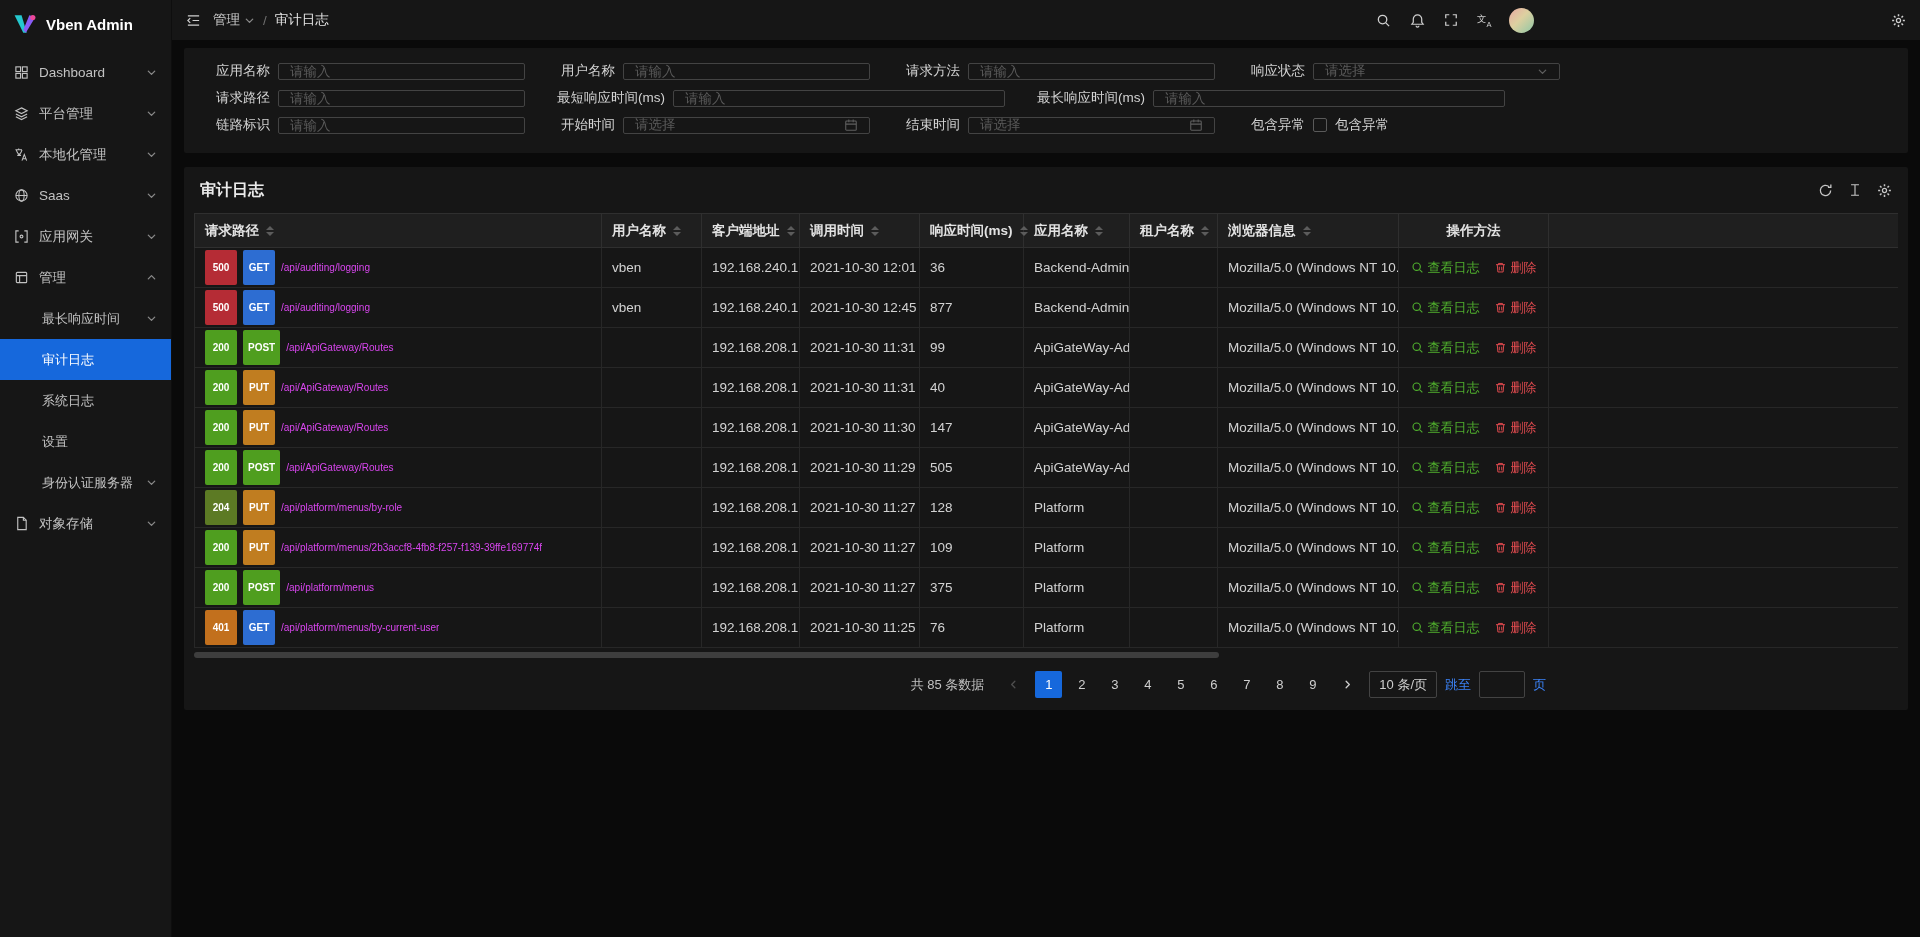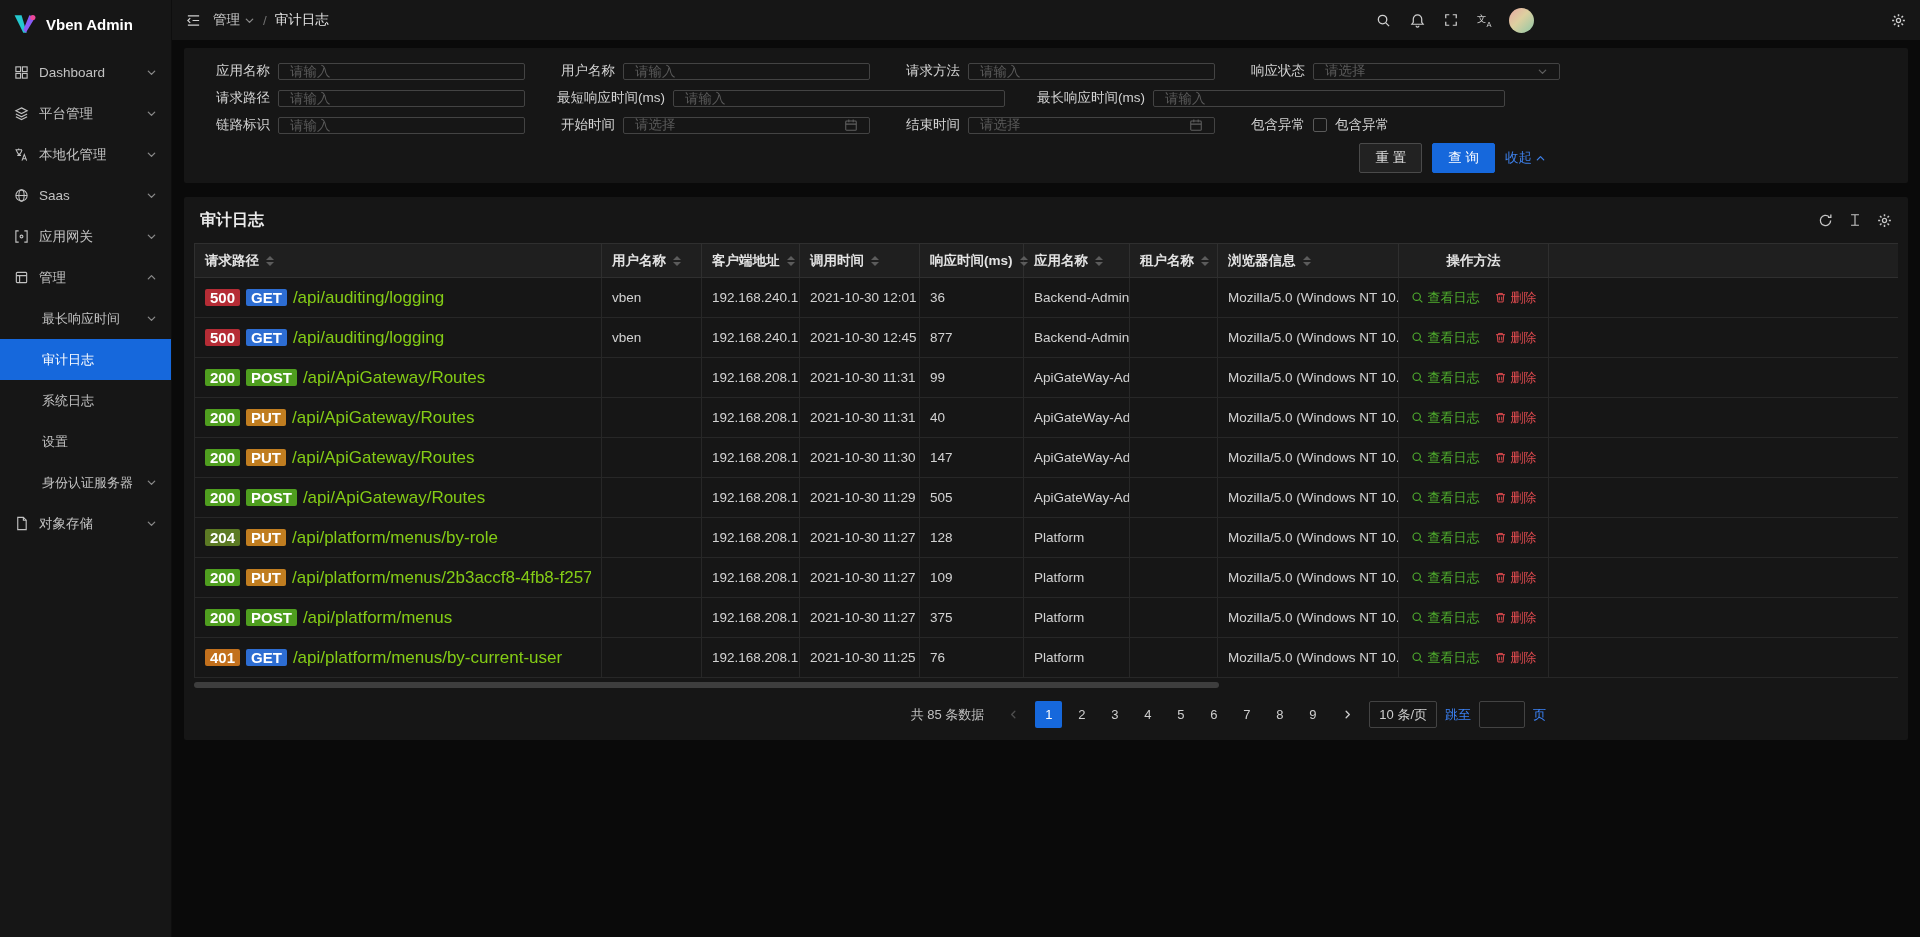--- a/index.html
+++ b/index.html
@@ -73,22 +73,22 @@
   .th-flex{display:flex;align-items:center;}
   th.center .th-flex{justify-content:center;}
   .sorter{display:inline-flex;flex-direction:column;margin-left:7px;gap:2px;cursor:pointer;}
   .car{width:0;height:0;border-left:4px solid transparent;border-right:4px solid transparent;display:block;}
   .car.up{border-bottom:4px solid #5c5c5c;}
   .car.down{border-top:4px solid #5c5c5c;}
   tbody td{height:40px;border-right:1px solid #272727;border-bottom:1px solid #272727;padding:0 10px;font-size:13.5px;color:#d2d2d2;white-space:nowrap;overflow:hidden;}
   tbody td:first-child{border-left:1px solid #272727;}
   tbody td.filler{border-right:none;}
   .path-flex{display:flex;align-items:center;gap:6px;overflow:hidden;}
-  .tag{display:inline-flex;align-items:center;justify-content:center;height:17px;min-width:32px;padding:0 5px;border-radius:2px;font-size:15px;color:#fff;font-weight:600;flex-shrink:0;}
-  .path-text{font-size:17px;color:#84cc16;overflow:hidden;}
+  .tag{display:inline-flex;align-items:center;justify-content:center;height:35px;min-width:32px;padding:0 5px;border-radius:2px;font-size:10px;color:#fff;font-weight:600;flex-shrink:0;}
+  .path-text{font-size:10px;color:#d946ef;overflow:hidden;}
   .actions{display:flex;align-items:center;justify-content:center;gap:14px;}
   .act{display:inline-flex;align-items:center;gap:4px;cursor:pointer;font-size:13px;white-space:nowrap;}
   .act.view{color:var(--view);}
   .act.del{color:var(--delete);font-family:Liberation Serif, serif;}
   .act .icn svg{width:13px;height:13px;}
   .hscroll{height:8px;margin-top:3px;position:relative;}
   .hthumb{position:absolute;left:0;top:1px;width:1025px;height:6px;border-radius:3px;background:#3e3e3e;cursor:pointer;}
   
   .pager-bar{display:flex;justify-content:flex-end;align-items:center;gap:8px;width:1352px;margin-top:12px;font-size:13px;color:#c6c6c6;}
   .pg-total{margin-right:8px;color:#c0c0c0;}
@@ -374,32 +374,20 @@
                   </svg>
                 </span>
               </div>
             </div>
             <div class="field" data-field="has_exception">
               <span class="f-label">包含异常</span>
               <span class="checkbox"></span>
               <span class="cb-label">包含异常</span>
             </div>
           </div>
-        <div class="f-buttons">
-          <button class="btn btn-reset">重 置</button>
-          <button class="btn btn-primary">查 询</button>
-          <span class="collapse-link">
-            <span>收起</span>
-            <span class="icn" id="collapse-chev">
-                <svg viewBox="0 0 12 12" width="11" height="11">
-                  <polyline points="2.5 7.5 6 4 9.5 7.5" fill="none" stroke="currentColor" stroke-width="1.4" stroke-linecap="round" stroke-linejoin="round"></polyline>
-                </svg>
-              </span>
-          </span>
-        </div>
       </section>
 
       <section class="panel table-panel">
         <div class="table-head">
           <span class="table-title">审计日志</span>
           <div class="tools">
             <span class="icn">
                 <svg viewBox="0 0 16 16" width="15" height="15" fill="none" stroke="currentColor" stroke-width="1.4">
                   <path d="M13.5 8a5.5 5.5 0 1 1-1.7-4"></path>
                   <path d="M13.7 1.6v3.1h-3.1"></path>

